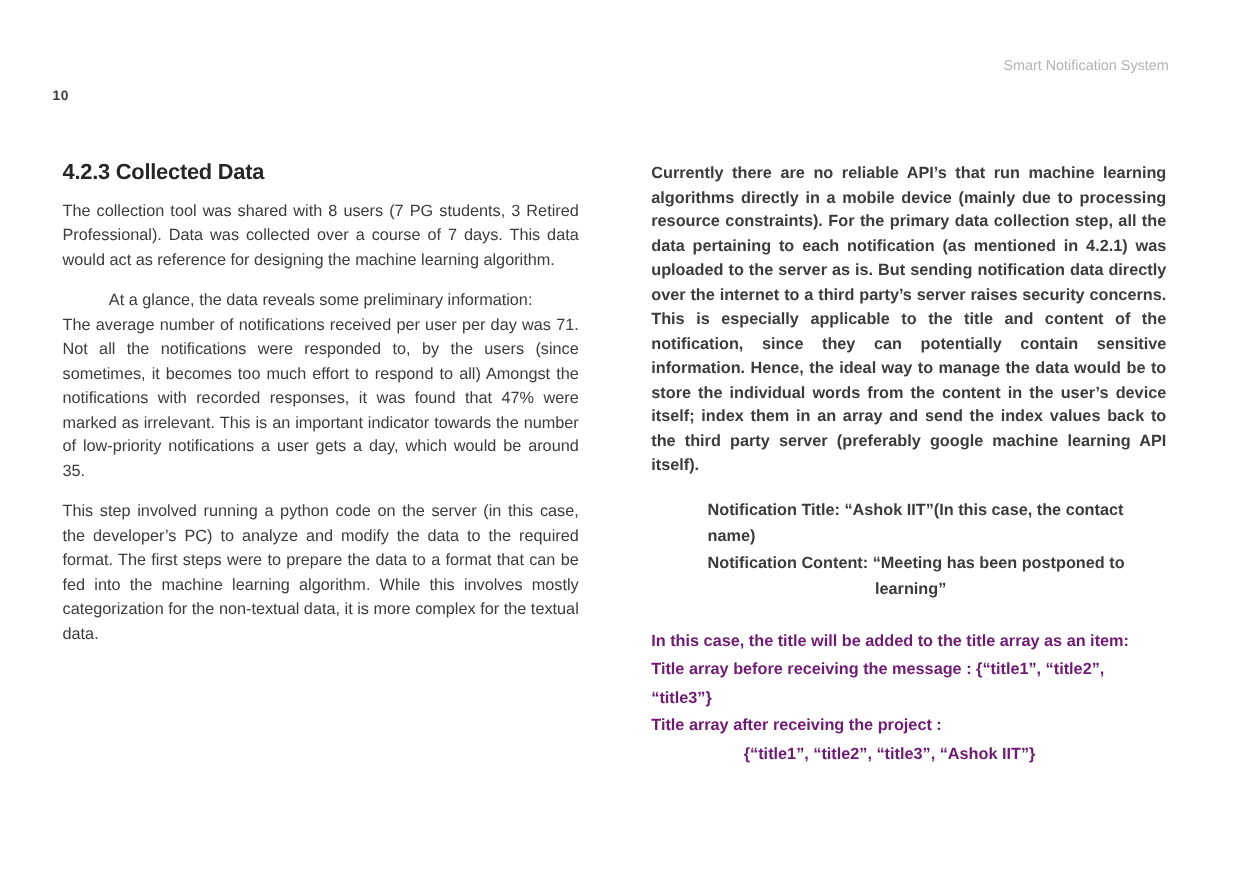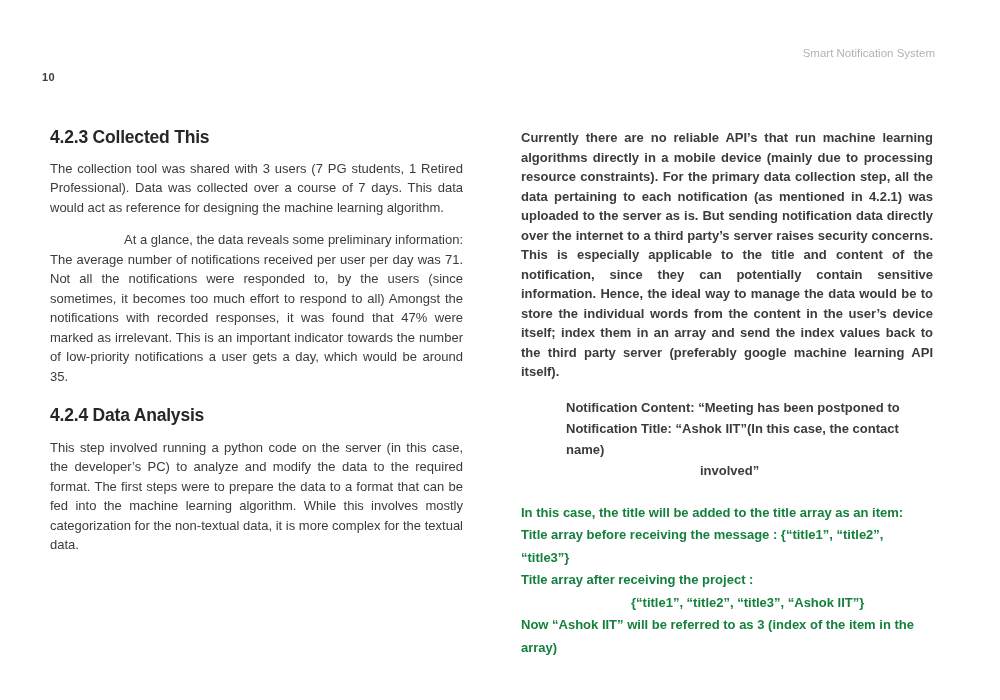--- a/index.html
+++ b/index.html
@@ -45,21 +45,21 @@
   }
   .col { font-size: 13px; line-height: 19.5px; }
   .col-left  { width: 413px; }
   .col-right { width: 412px; font-weight: bold; }
 
   .col p {
     margin: 0 0 13px 0;
     text-align: justify;
     color: #3b3b3b;
   }
-  .col p.no-justify { text-align: right; }
+  .col p.no-justify { text-align: center; }
   .col p.tight { margin-bottom: 0; }
 
   h2.section-heading {
     font-size: 17.5px;
     font-weight: 700;
     color: #262626;
     margin: 0 0 11px 0;
     letter-spacing: -0.2px;
   }
   h2.section-heading.second { margin-top: 20px; margin-bottom: 12px; }
@@ -70,68 +70,66 @@
     text-align: left;
   }
   .example-line { color: #3b3b3b; }
   .example-line.wrap-indent { margin-left: 134px; }
 
   .details-block {
     margin-top: 21px;
     line-height: 22.5px;
     text-align: left;
   }
-  .details-line { color: #15803d; }
-  .details-line.value-indent { margin-left: 110px; }
+  .details-line { color: #701a75; }
+  .details-line.value-indent { margin-left: 74px; }
 
   .rc-para1 { margin-bottom: 9px !important; }
 </style>
 </head>
 <body>
 
 <div class="page">
 
   <span class="page-number">10</span>
 
   <span class="header-title">Smart Notification System</span>
 
   <div class="columns">
 
     <section class="col col-left">
 
-      <h2 class="section-heading">4.2.3 Collected This</h2>
+      <h2 class="section-heading">4.2.3 Collected Data</h2>
 
-      <p>The collection tool was shared with 3 users (7 PG students, 1 Retired Professional). Data was collected over a course of 7 days. This data would act as reference for designing the machine learning algorithm.</p>
+      <p>The collection tool was shared with 8 users (7 PG students, 3 Retired Professional). Data was collected over a course of 7 days. This data would act as reference for designing the machine learning algorithm.</p>
 
       <p class="no-justify tight">At a glance, the data reveals some preliminary information:</p>
 
       <p>The average number of notifications received per user per day was 71. Not all the notifications were responded to, by the users (since sometimes, it becomes too much effort to respond to all) Amongst the notifications with recorded responses, it was found that 47% were marked as irrelevant. This is an important indicator towards the number of low-priority notifications a user gets a day, which would be around 35.</p>
 
 
-      <h2 class="section-heading second">4.2.4 Data Analysis</h2>
 
       <p>This step involved running a python code on the server (in this case, the developer’s PC) to analyze and modify the data to the required format. The first steps were to prepare the data to a format that can be fed into the machine learning algorithm. While this involves mostly categorization for the non-textual data, it is more complex for the textual data.</p>
 
     </section>
 
     <section class="col col-right">
 
       <p class="rc-para1">Currently there are no reliable API’s that run machine learning algorithms directly in a mobile device (mainly due to processing resource constraints). For the primary data collection step, all the data pertaining to each notification (as mentioned in 4.2.1) was uploaded to the server as is. But sending notification data directly over the internet to a third party’s server raises security concerns. This is especially applicable to the title and content of the notification, since they can potentially contain sensitive information. Hence, the ideal way to manage the data would be to store the individual words from the content in the user’s device itself; index them in an array and send the index values back to the third party server (preferably google machine learning API itself).</p>
 
 
       <div class="example-block">
+        <div class="example-line">Notification Title: “Ashok IIT”(In this case, the contact name)</div>
         <div class="example-line">Notification Content: “Meeting has been postponed to</div>
-        <div class="example-line">Notification Title: “Ashok IIT”(In this case, the contact name)</div>
-        <div class="example-line wrap-indent">involved”</div>
+        <div class="example-line wrap-indent">learning”</div>
       </div>
 
       <div class="details-block">
         <div class="details-line">In this case, the title will be added to the title array as an item:</div>
         <div class="details-line">Title array before receiving the message : {“title1”, “title2”, “title3”}</div>
         <div class="details-line">Title array after receiving the project :</div>
         <div class="details-line value-indent">{“title1”, “title2”, “title3”, “Ashok IIT”}</div>
-        <div class="details-line">Now “Ashok IIT” will be referred to as 3 (index of the item in the array)</div>
       </div>
 
     </section>
 
   </div>
 </div>
 
 </body></html>

